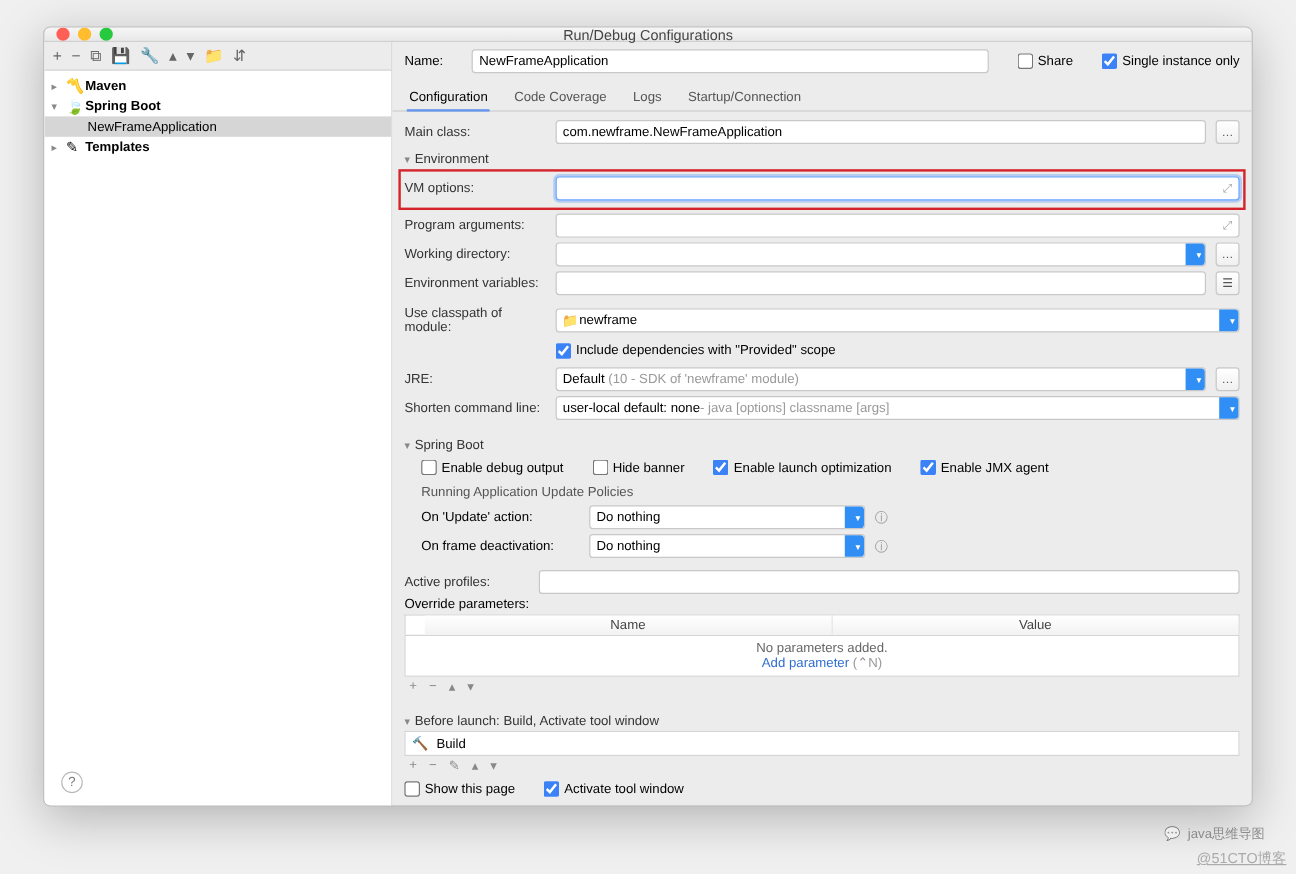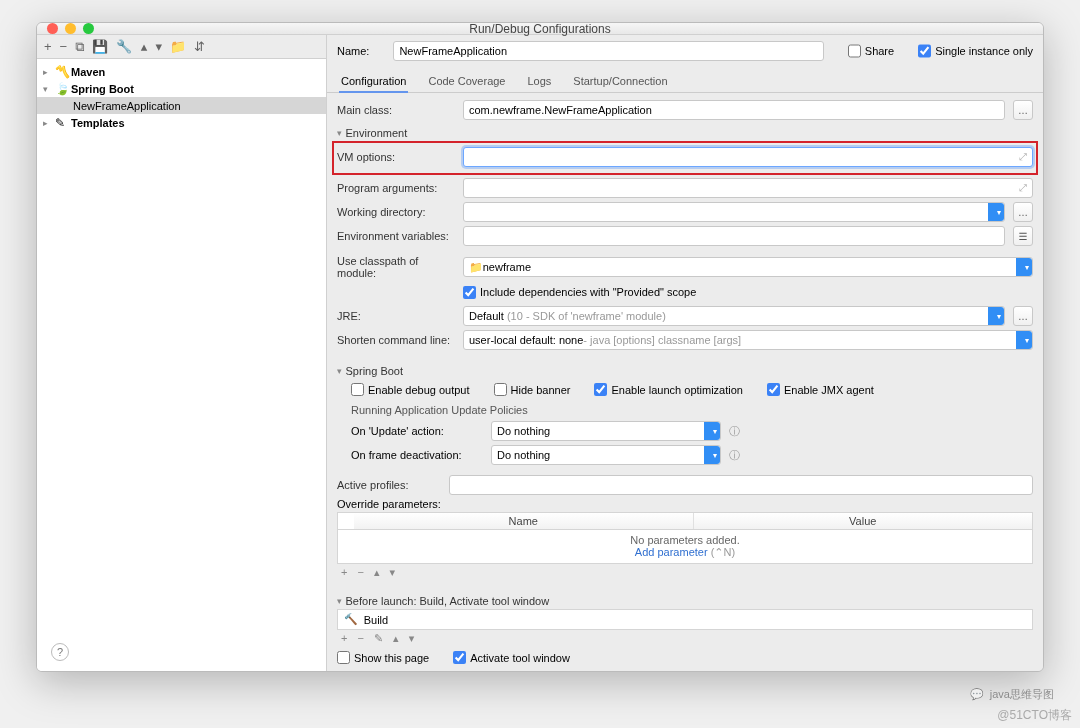--- a/index.html
+++ b/index.html
@@ -45,21 +45,21 @@
 .chkrow { display: flex; gap: 24px; padding: 4px 0 4px 0; flex-wrap: wrap; }
 .indented { padding-left: 14px; }
 .table-head { display: flex; background: #fff; border: 1px solid #d5d5d5; border-bottom: none; padding-left: 16px; }
 .table-head div { flex: 1; text-align: center; padding: 2px; border-right: 1px solid #e0e0e0; color: #444; background: linear-gradient(#fff,#f2f2f2); }
 .table-body { background: #fff; border: 1px solid #d5d5d5; text-align: center; padding: 4px; color: #666; }
 .link { color: #2f6fd0; cursor: pointer; }
 .tool2 { display: flex; gap: 10px; padding: 2px 4px; color: #888; }
 .before-launch { background: #fff; border: 1px solid #d5d5d5; padding: 3px 6px; display: flex; align-items: center; gap: 6px; }
 .help { position: absolute; left: 14px; bottom: 10px; width: 18px; height: 18px; border: 1px solid #bbb; border-radius: 50%; display: flex; align-items: center; justify-content: center; color: #777; background: #fff; cursor: pointer; }
 .watermark { position: absolute; right: 26px; bottom: 26px; font-size: 28px; font-weight: 500; color: #444; opacity: .55; display: flex; align-items: center; gap: 6px; }
-.credit { position: absolute; right: 8px; bottom: 4px; font-size: 12px; color: #aaa; }
+.credit { position: absolute; right: 8px; bottom: 4px; font-size: 12px; color: #aaa; text-decoration: underline; }
 .expand-ic { color: #aaa; font-size: 10px; margin-left: auto; }
 </style>
 </head>
 <body>
 
 <div class="window">
   <div class="titlebar">
     <div class="traffic">
       <div class="dot r"></div>
       <div class="dot y"></div>

